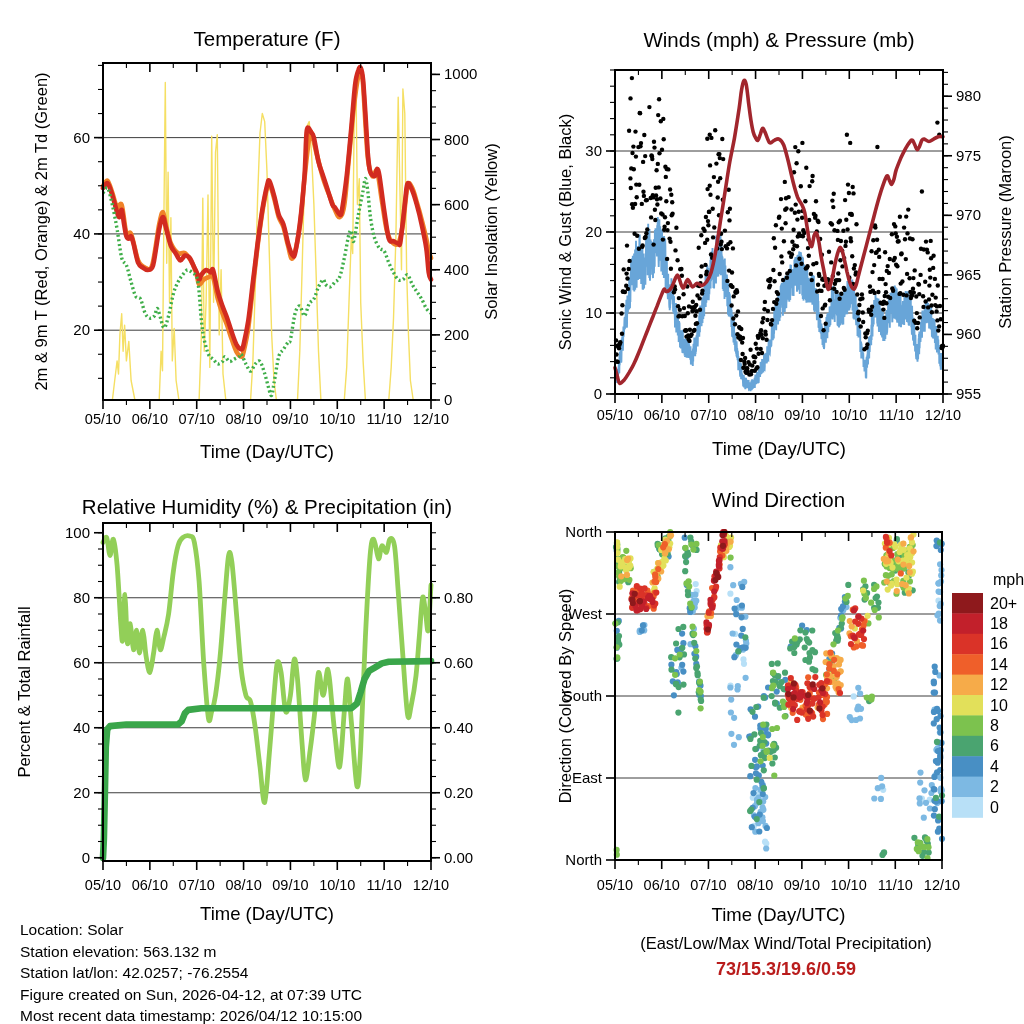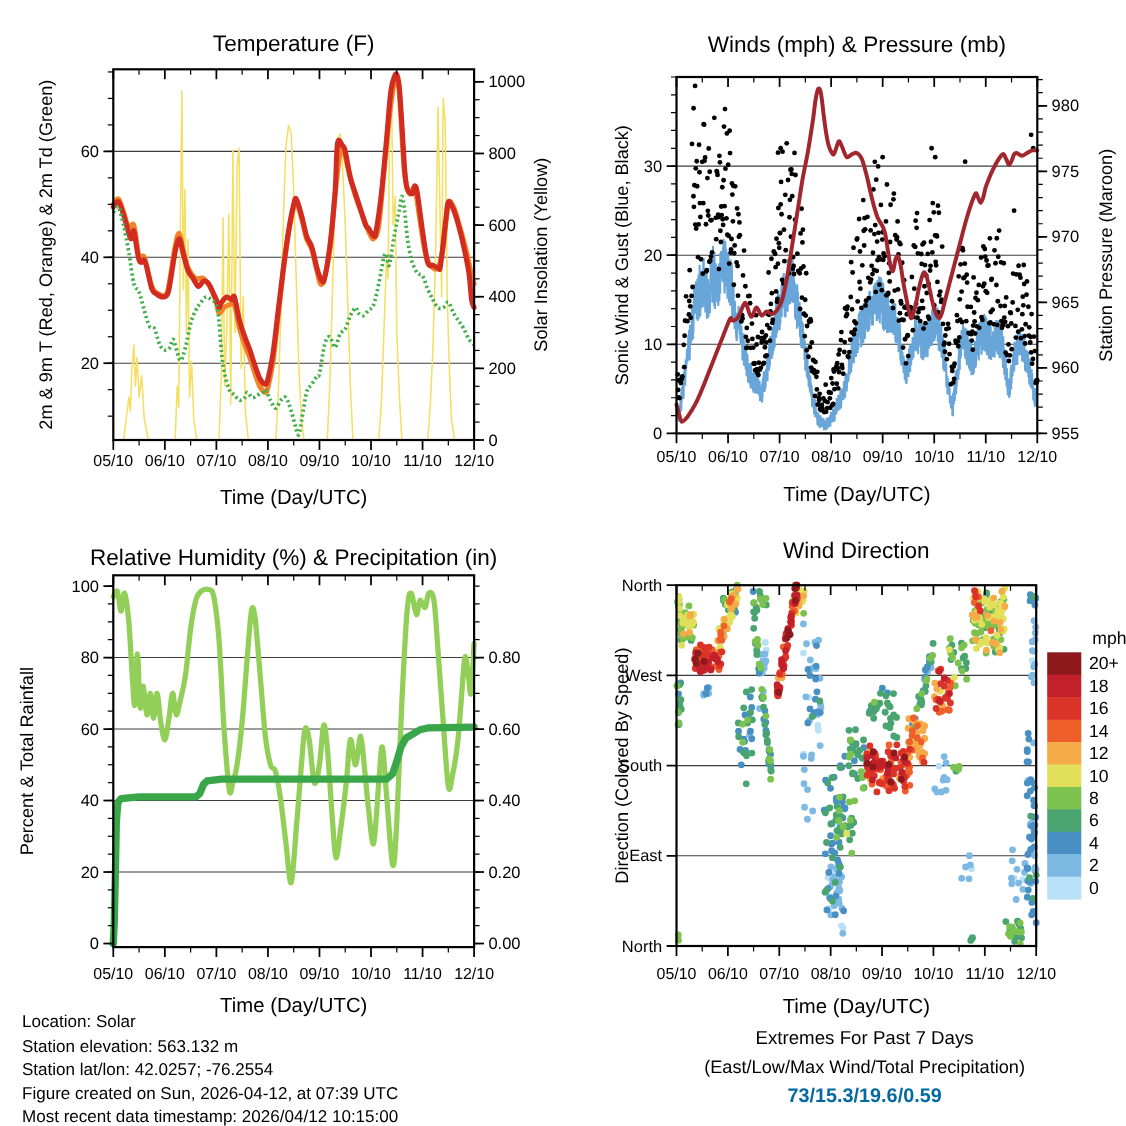--- a/index.html
+++ b/index.html
@@ -2160,17 +2160,16 @@
 
   <div id="footer">
     <div>Location: Solar</div>
     <div>Station elevation: 563.132 m</div>
     <div>Station lat/lon: 42.0257; -76.2554</div>
     <div>Figure created on Sun, 2026-04-12, at 07:39 UTC</div>
     <div>Most recent data timestamp: 2026/04/12 10:15:00</div>
   </div>
 
   <div id="extremes">
-    <div class="xl1">Extremes For Past 7 Days</div>
     <div class="xl2">(East/Low/Max Wind/Total Precipitation)</div>
-    <div class="xl3" id="extremes-values" style="color: #0369a1;">73/15.3/19.6/0.59</div>
+    <div class="xl3" id="extremes-values" style="color: #b91c1c;">73/15.3/19.6/0.59</div>
   </div>
 </div>
 
 </body></html>

